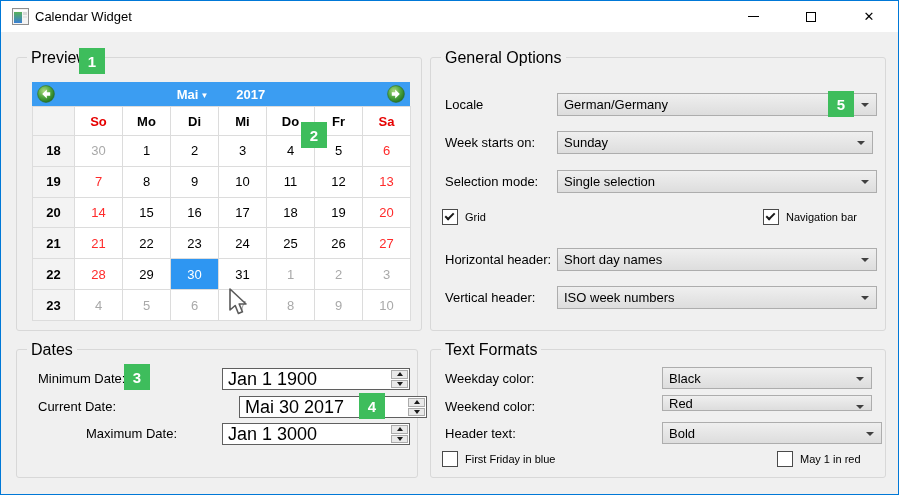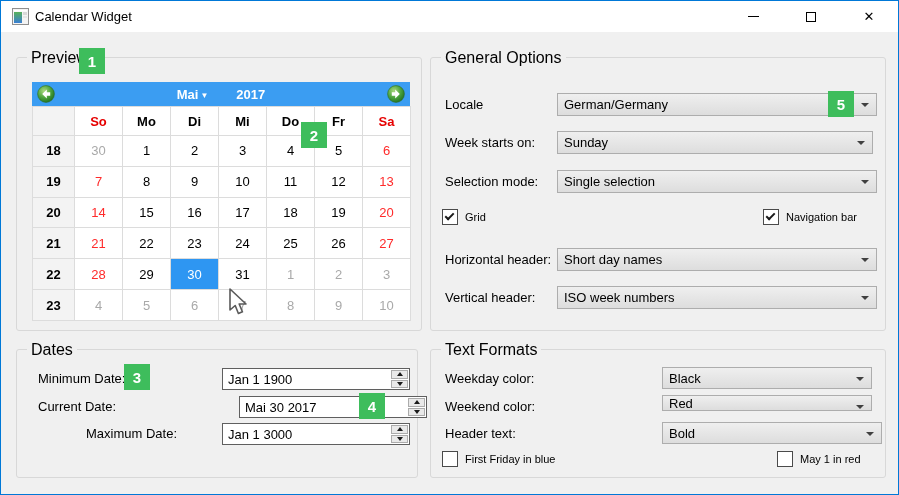--- a/index.html
+++ b/index.html
@@ -70,21 +70,21 @@
     font-size:13px; color:#000; display:flex; align-items:center; padding-left:6px;
   }
   .combo-arrow {
     position:absolute; right:7px; top:9px; width:0; height:0;
     border-left:4px solid transparent; border-right:4px solid transparent;
     border-top:4px solid #404040;
   }
 
   .spin {
     position:absolute; width:188px; height:22px; background:#fff; border:1px solid #5f5f5f;
-    font-size:13px; color:#000; display:flex; align-items:center; padding-left:5px;
+    font-size:18px; color:#000; display:flex; align-items:center; padding-left:5px;
   }
   .spin-btns { position:absolute; right:1px; top:1px; width:17px; height:18px; display:flex; flex-direction:column; gap:1px; }
   .spin-btn { flex:1; background:#e9e9e9; border:1px solid #ababab; display:flex; align-items:center; justify-content:center; }
   .tri-up { width:0; height:0; border-left:3.5px solid transparent; border-right:3.5px solid transparent; border-bottom:4px solid #1a1a1a; }
   .tri-down { width:0; height:0; border-left:3.5px solid transparent; border-right:3.5px solid transparent; border-top:4px solid #1a1a1a; }
 
   .checkbox { position:absolute; width:16px; height:16px; background:#fff; border:1px solid #4a4a4a; }
   .checkmark {
     display:none; position:absolute; left:2px; top:3px; width:9px; height:5px;
     border-left:2px solid #1a1a1a; border-bottom:2px solid #1a1a1a; transform:rotate(-45deg);

